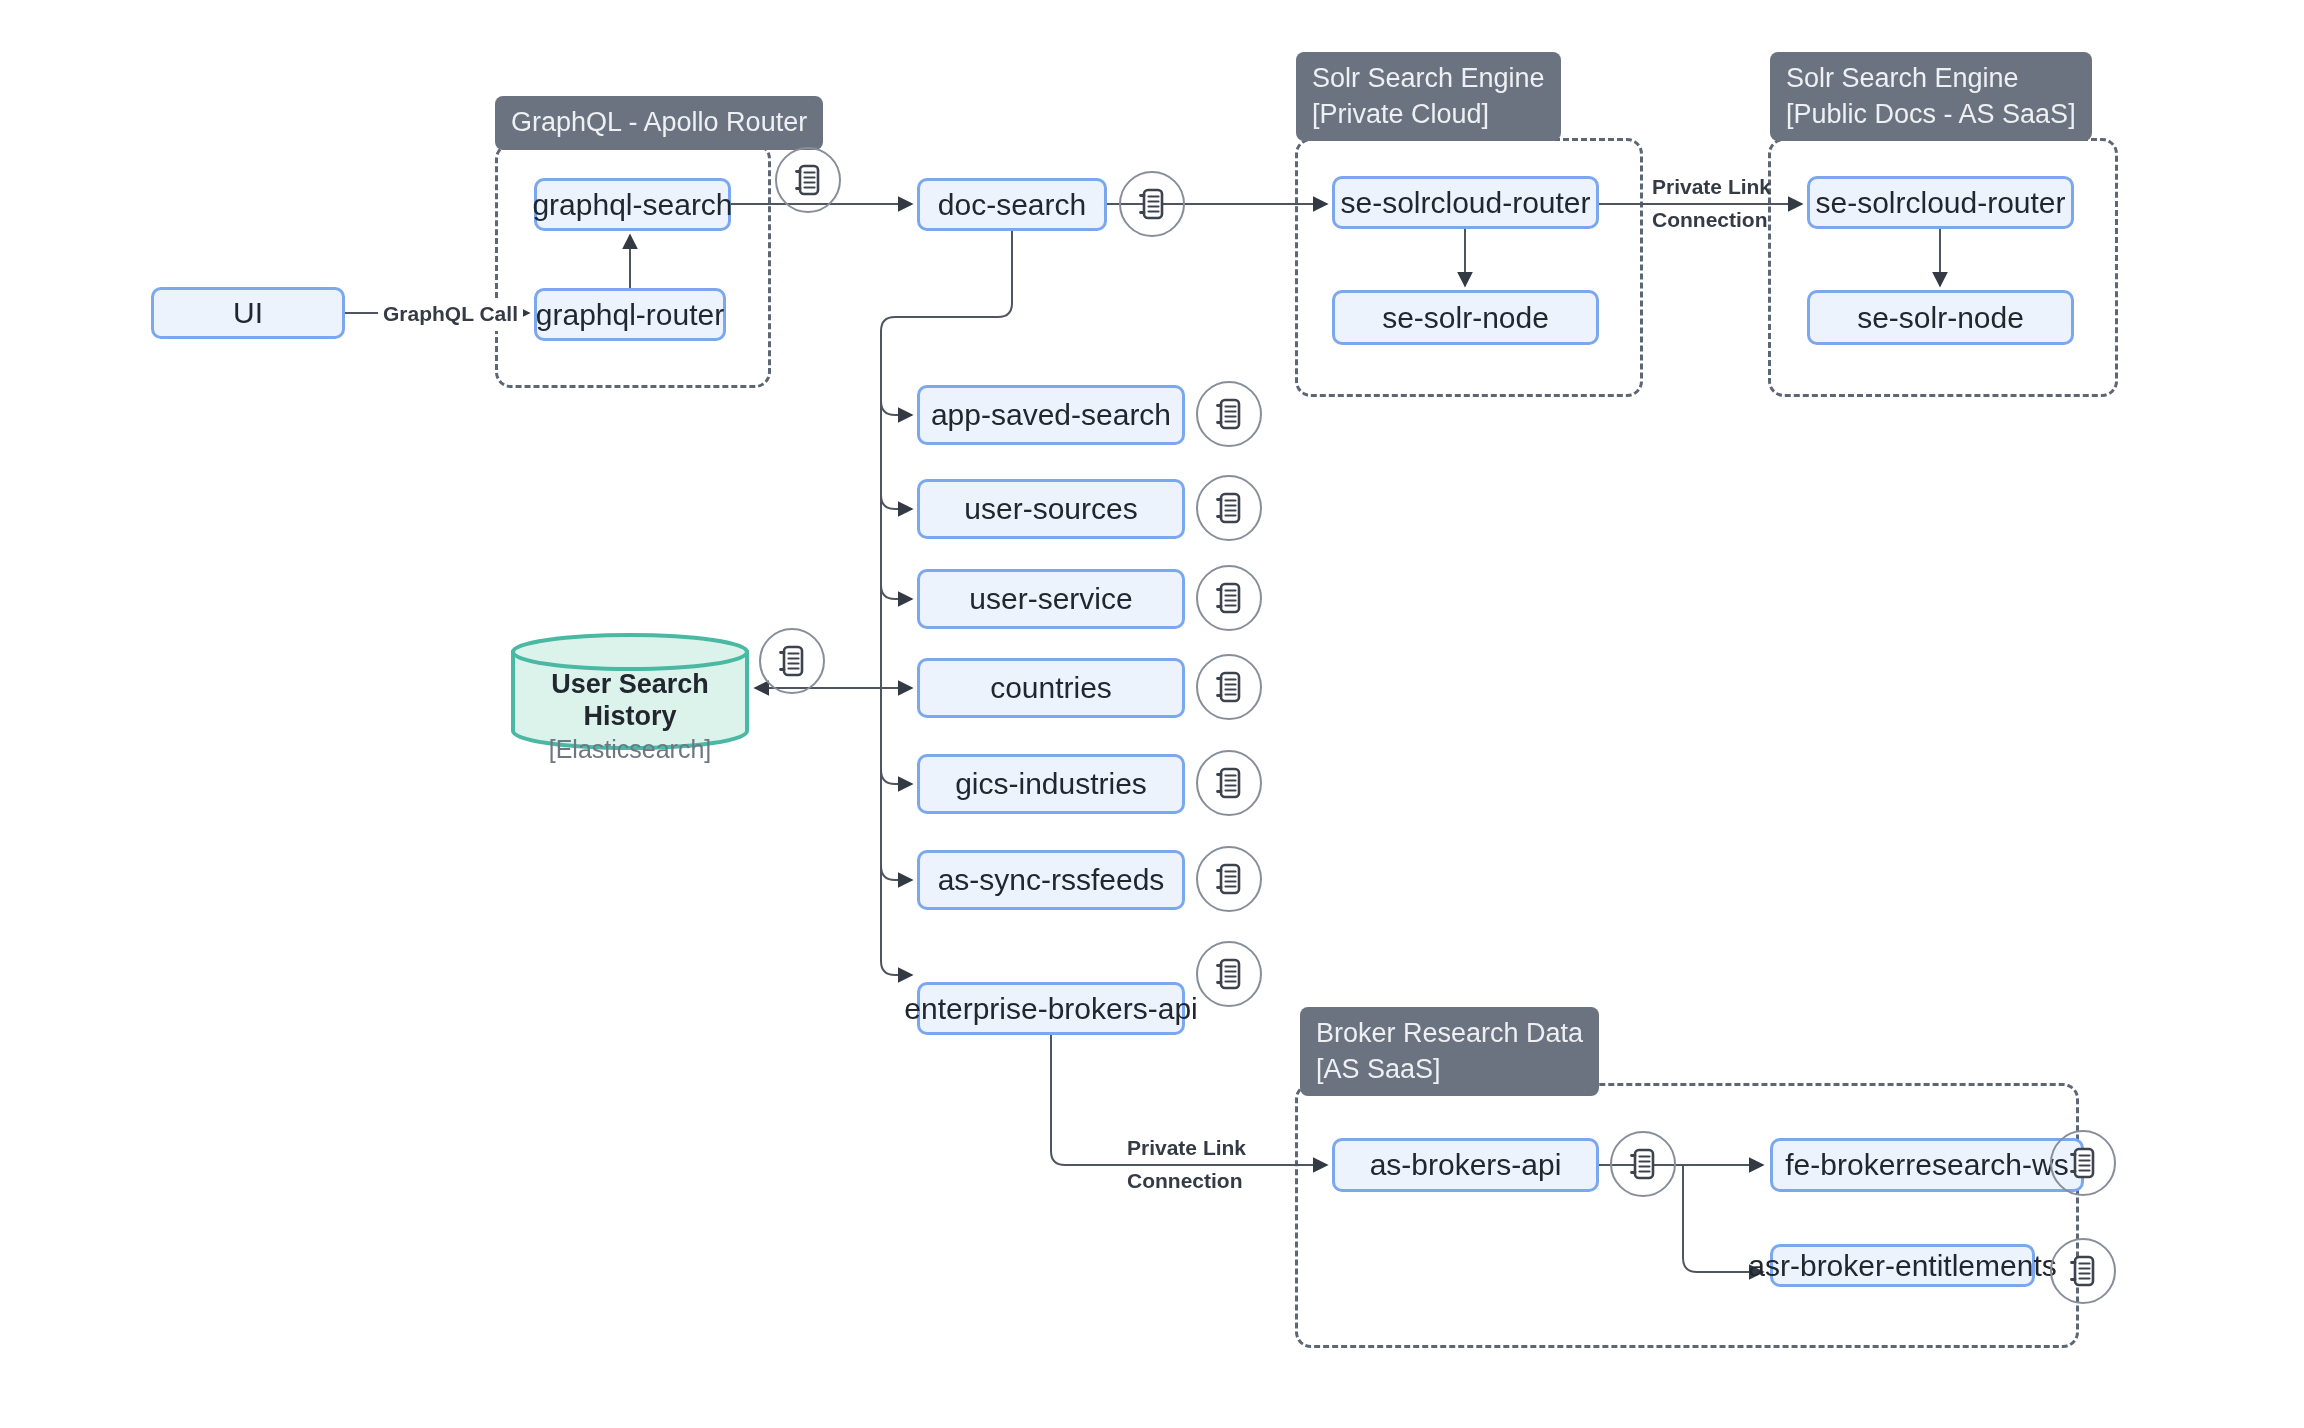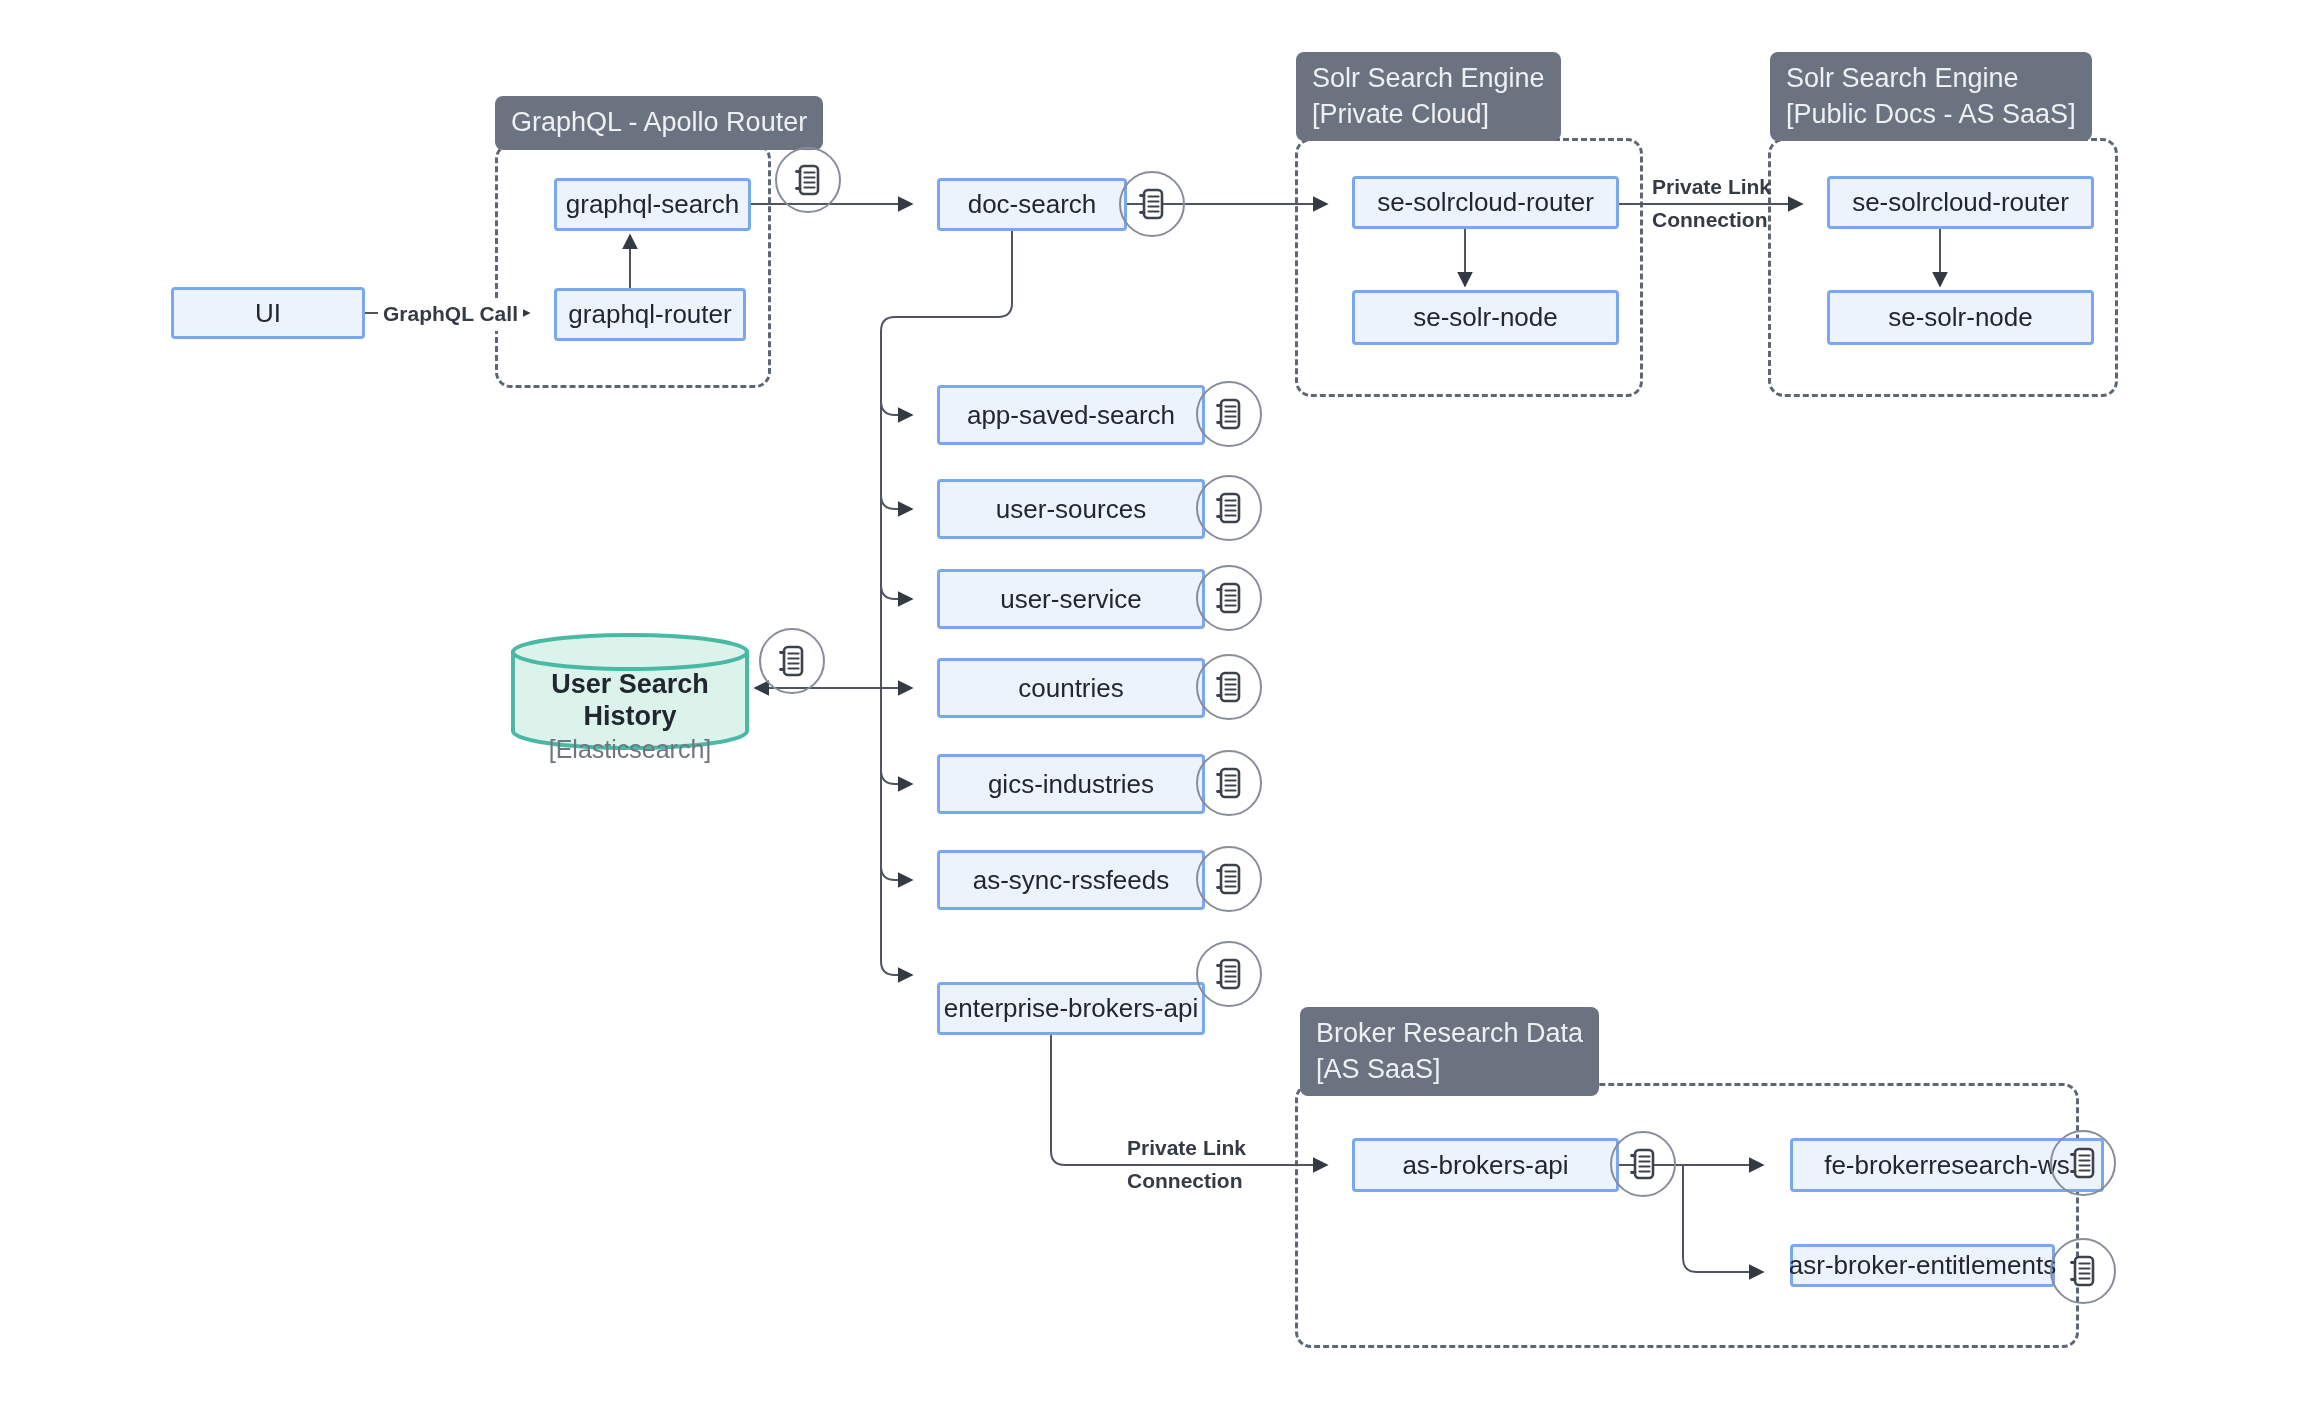--- a/index.html
+++ b/index.html
@@ -17,22 +17,22 @@
   }
   #edges{position:absolute;left:0;top:0;z-index:1;}
   .group{position:absolute;border:3px dashed var(--group-border);border-radius:16px;z-index:0;}
   .group-label{
     position:absolute;background:var(--label-bg);color:var(--label-fg);
     font-size:27px;line-height:1.32;padding:9px 16px;border-radius:8px;z-index:2;
     white-space:nowrap;
   }
   .node{
     position:absolute;background:var(--node-fill);border:3px solid var(--node-border);
-    border-radius:4px;display:flex;align-items:center;justify-content:center;
-    color:var(--text);font-size:26px;z-index:2;box-sizing:border-box;white-space:nowrap;margin-left:20px;
+    border-radius:10px;display:flex;align-items:center;justify-content:center;
+    color:var(--text);font-size:30px;z-index:2;box-sizing:border-box;white-space:nowrap;
   }
   .icon-circle{
     position:absolute;width:66px;height:66px;border-radius:50%;
     border:2.5px solid var(--circle-border);box-sizing:border-box;
     display:flex;align-items:center;justify-content:center;z-index:3;background:transparent;
   }
   .icon-circle svg{width:40px;height:40px;}
   .edge-label{
     position:absolute;color:#343b45;font-weight:bold;font-size:21px;line-height:1.55;z-index:3;
     white-space:nowrap;

